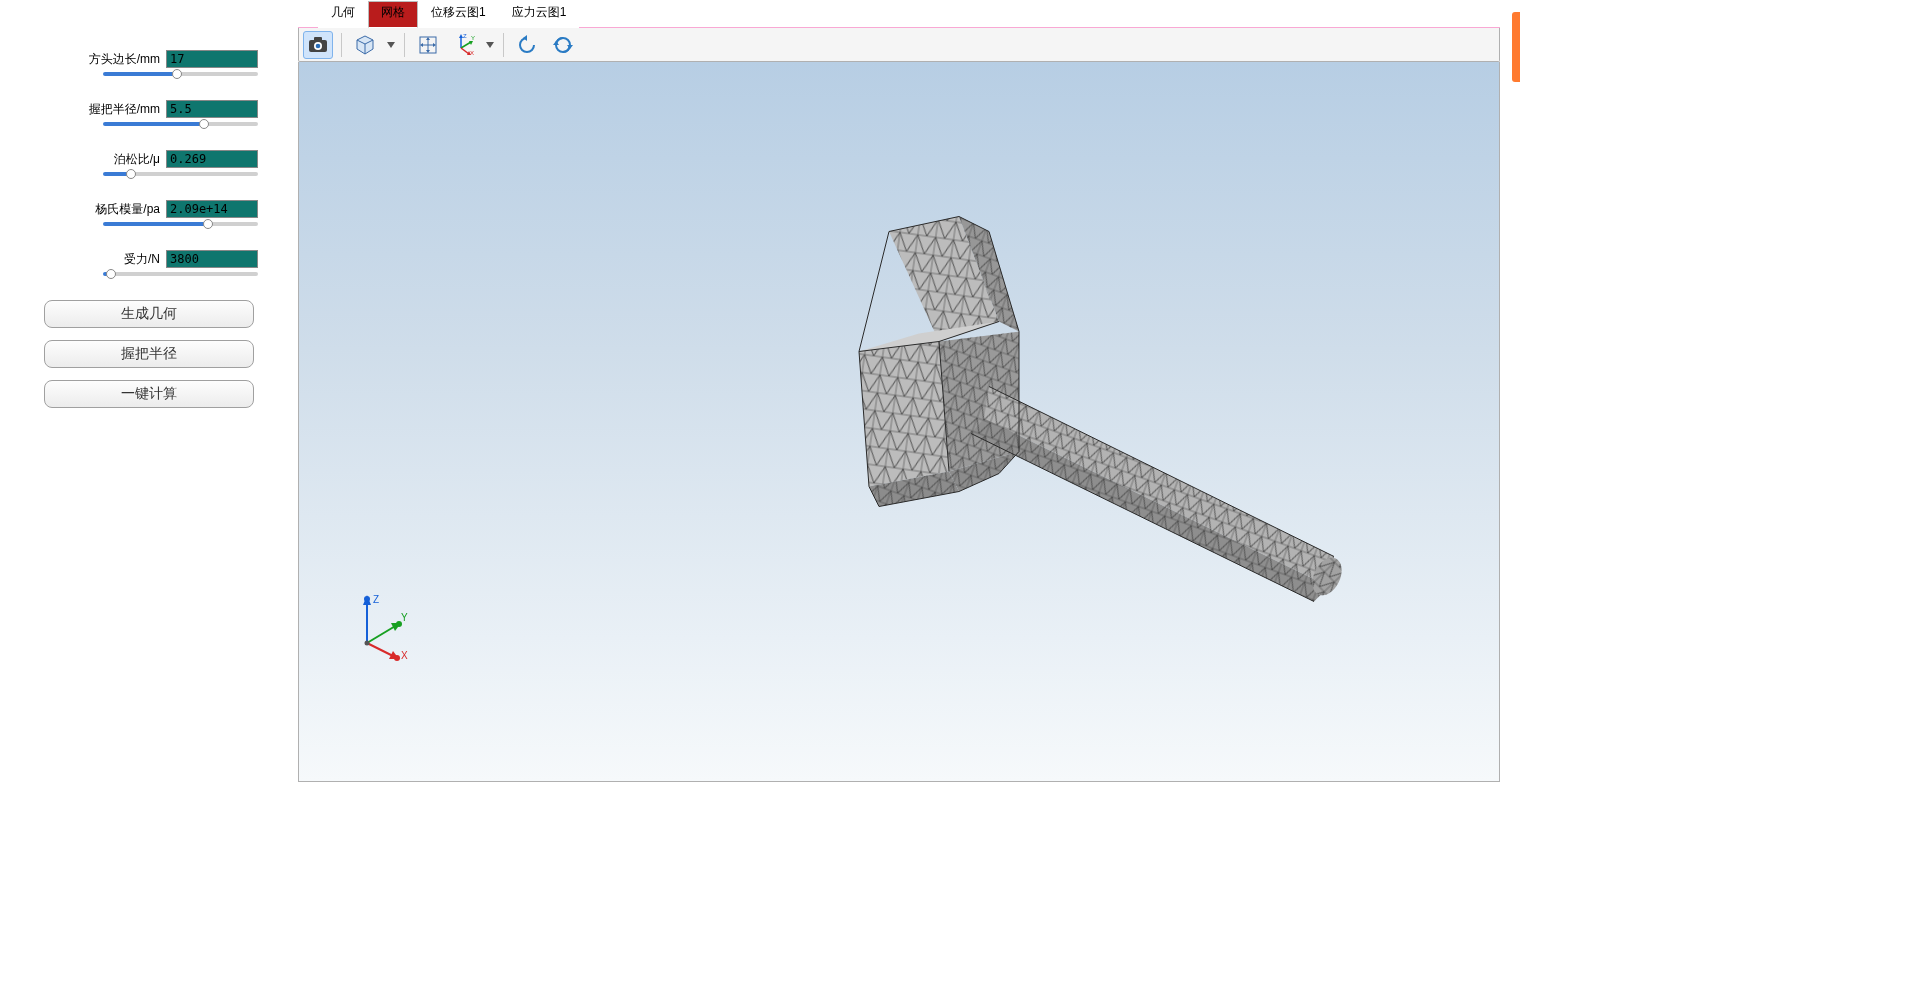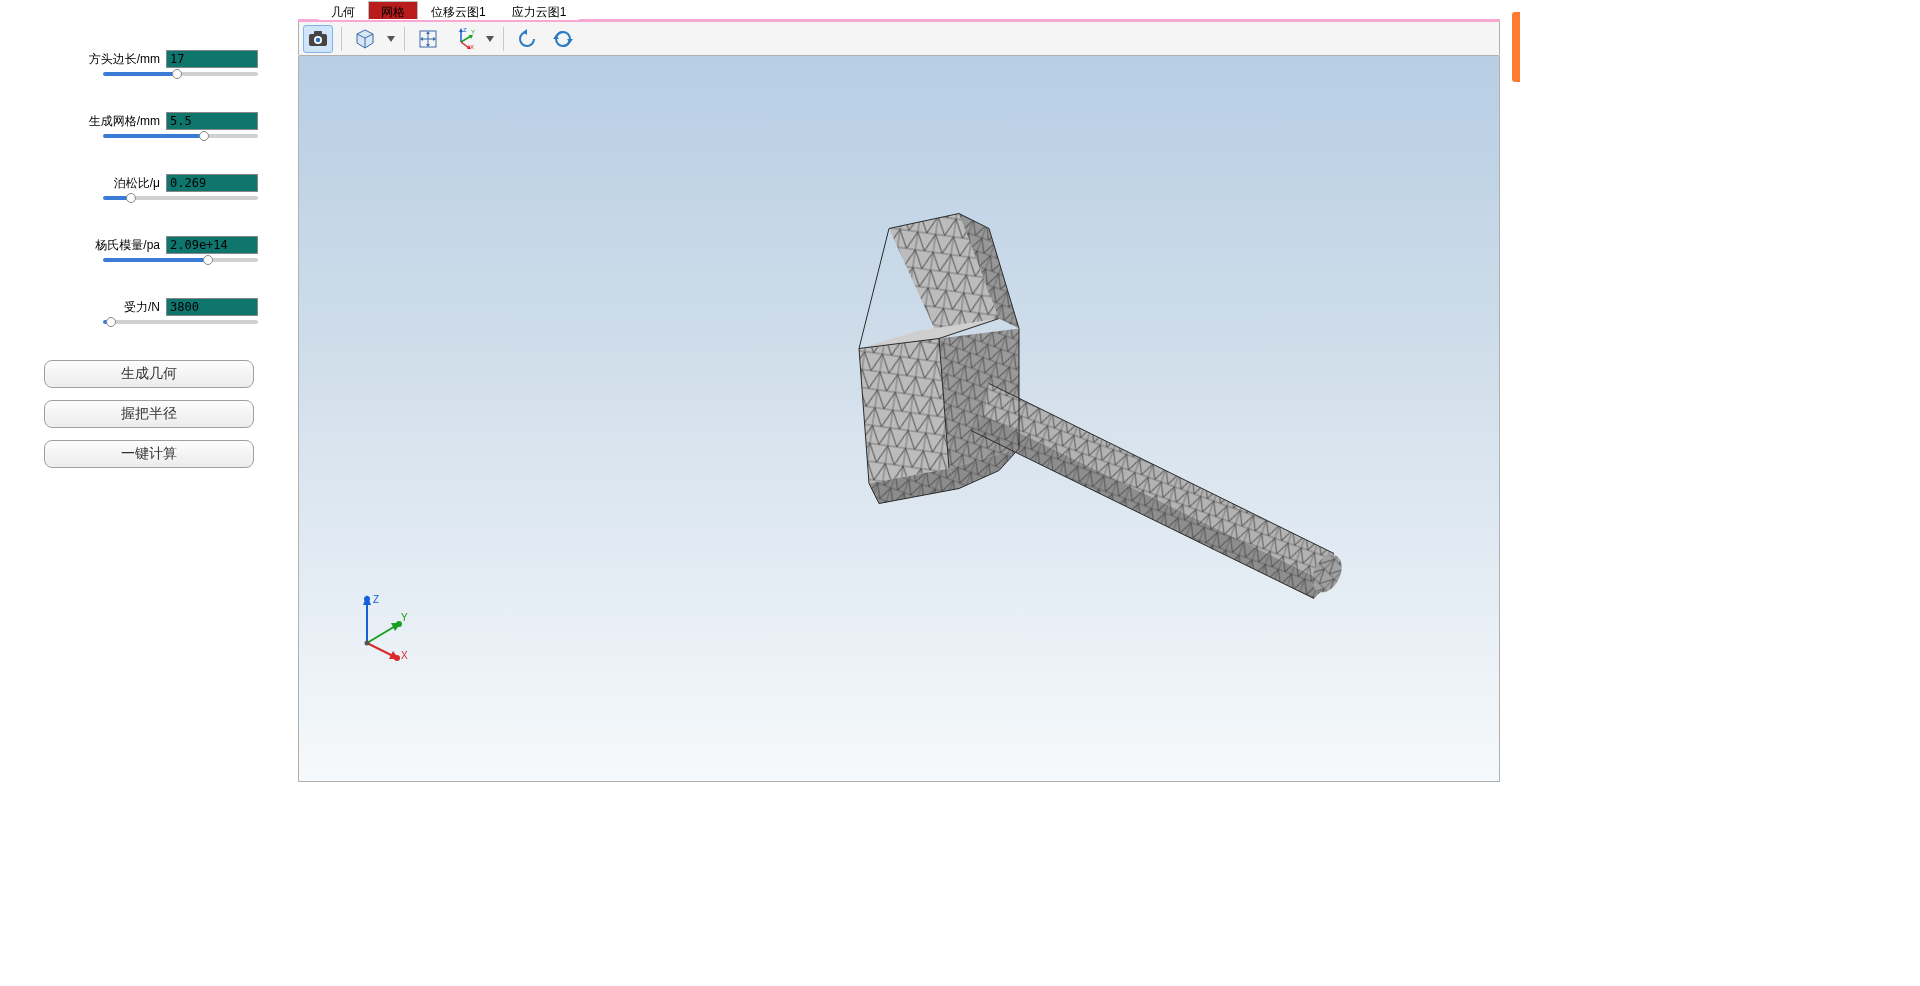--- a/index.html
+++ b/index.html
@@ -1,28 +1,28 @@
 <!DOCTYPE html>
 <html><head>
 <meta charset="utf-8">
 <style>
   * { box-sizing: border-box; margin: 0; padding: 0; }
   html, body { width: 100%; height: 100%; font-family: "Microsoft YaHei", Arial, sans-serif; font-size: 12px; background: #fff; }
   .app { width: 1520px; height: 782px; position: relative; display: flex; }
   .sidebar { width: 298px; height: 100%; padding: 40px 10px 10px 10px; }
-  .param-row { margin: 10px 0 36px 0; display: flex; flex-direction: column; align-items: flex-end; padding-right: 30px; }
+  .param-row { margin: 10px 0 24px 0; display: flex; flex-direction: column; align-items: flex-end; padding-right: 30px; }
   .param-top { display: flex; align-items: center; gap: 6px; }
   .param-label { font-size: 12px; color: #000; white-space: nowrap; }
   .param-input { width: 92px; height: 18px; border: 1px solid #888; font-family: monospace; font-size: 12px; padding: 0 3px; background: #0f766e; }
   .slider-wrap { width: 155px; margin-top: 4px; position: relative; }
   .slider-track { width: 100%; height: 4px; background: linear-gradient(to right, #3a7bd5 0%, #3a7bd5 var(--p,50%), #d0d0d0 var(--p,50%), #d0d0d0 100%); border-radius: 2px; position: relative; }
   .slider-thumb { width: 10px; height: 10px; background: #fff; border: 1px solid #888; border-radius: 50%; position: absolute; top: -3px; transform: translateX(-50%); }
   .sidebar-btn { display: block; width: 210px; height: 28px; margin: 10px auto 12px auto; border: 1px solid #a0a0a0; border-radius: 8px; background: linear-gradient(#fdfdfd,#ececec); font-size: 14px; color: #333; cursor: pointer; }
   .main { flex: 1; display: flex; flex-direction: column; padding-right: 20px; }
-  .tabs { display: flex; height: 22px; border-bottom: 3px solid #f9a8d4; padding-left: 20px; }
+  .tabs { display: flex; height: 28px; border-bottom: 1px solid #f9a8d4; padding-left: 20px; }
   .tab { padding: 2px 12px 0 12px; border: 1px solid transparent; border-bottom: none; font-size: 12px; cursor: pointer; position: relative; top: 1px; background: #fff; }
   .tab.active { border-color: #bbb; border-bottom: 1px solid #fff; background: #b91c1c; }
   .toolbar { height: 34px; border: 1px solid #b0b0b0; border-top: none; border-radius: 0 0 2px 2px; display: flex; align-items: center; padding: 0 4px; gap: 6px; background: #f5f5f5; }
   .tool-btn { width: 30px; height: 28px; display: flex; align-items: center; justify-content: center; border-radius: 3px; cursor: pointer; }
   .tool-btn.active { background: #d0e4fb; border: 1px solid #7fb3ec; }
   .tool-sep { width: 1px; height: 24px; background: #c8c8c8; margin: 0 2px; }
   .dropdown-arrow { width: 10px; display:flex; align-items:center; justify-content:center; cursor:pointer; }
   .viewport { flex: 1; border: 1px solid #b0b0b0; border-top: none; position: relative; overflow: hidden;
     background: linear-gradient(to bottom, #b7cee4 0%, #cfddea 40%, #e9f0f6 80%, #f6f9fb 100%);
   }
@@ -45,21 +45,21 @@
       </div>
       <div class="slider-wrap">
         <div class="slider-track" style="--p:48%">
             <div class="slider-thumb" style="left:48%"></div>
           </div>
       </div>
     </div>
 
     <div class="param-row">
       <div class="param-top">
-        <span class="param-label">生成网格/mm</span>
+        <span class="param-label">握把半径/mm</span>
         <input class="param-input" value="5.5" style="">
       </div>
       <div class="slider-wrap">
         <div class="slider-track" style="--p:65%">
             <div class="slider-thumb" style="left:65%"></div>
           </div>
       </div>
     </div>
 
     <div class="param-row">

